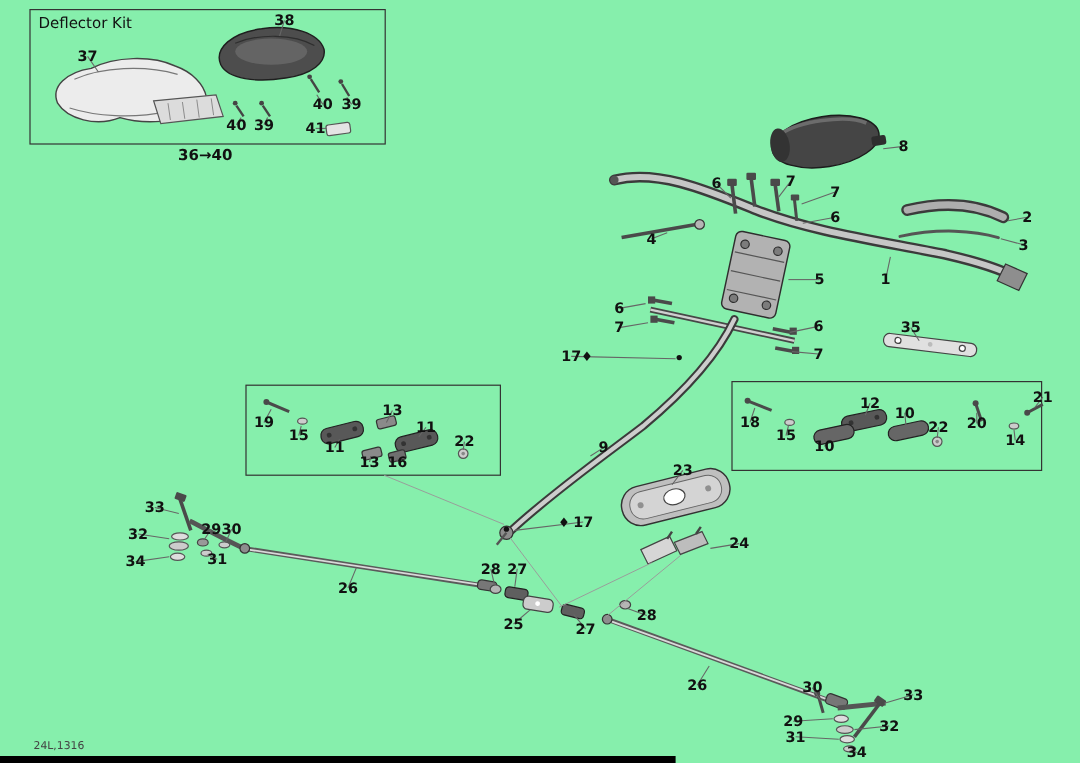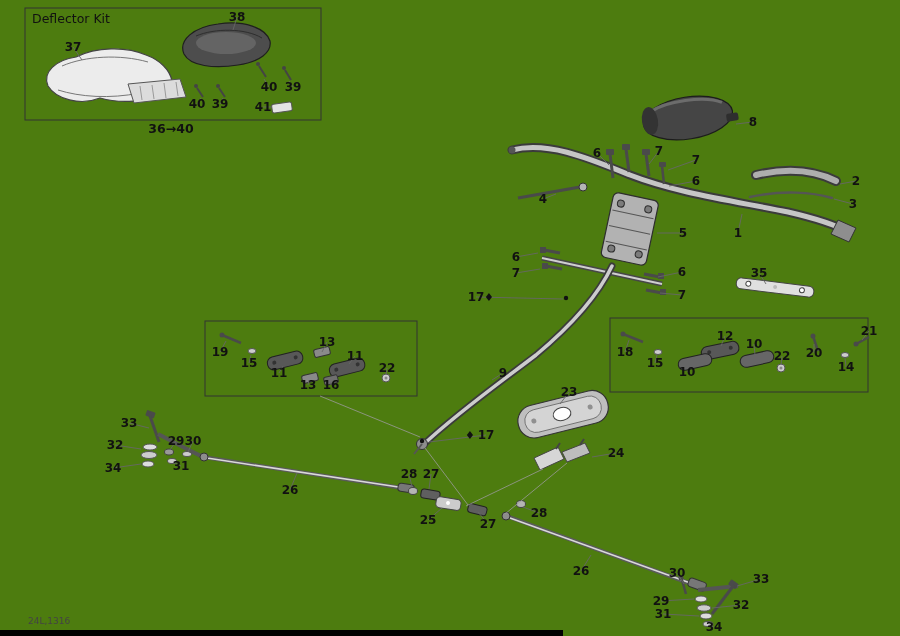--- a/index.html
+++ b/index.html
@@ -1,16 +1,16 @@
 <!DOCTYPE html>
 <html><head>
 <meta charset="utf-8">
 <style>
   html,body{margin:0;padding:0;background:#fff;}
-  .canvas{position:relative;width:900px;height:636px;background:#4d7c0f;overflow:hidden;}
+  .canvas{position:relative;width:900px;height:636px;background:#86efac;overflow:hidden;}
   svg{display:block;}
   svg text{font-family:"DejaVu Sans",sans-serif;}
   .callout{font-size:12px;font-weight:bold;fill:#111;text-anchor:middle;}
   .leader{stroke:#666;stroke-width:0.9;}
   .kit-title{font-size:12.5px;fill:#111;}
   .range-label{font-size:12.5px;font-weight:bold;fill:#111;text-anchor:middle;}
   .doc-code{font-size:9px;fill:#444;}
   .inset-box{fill:none;stroke:#333;stroke-width:1;}
   .construction{stroke:#9a9a9a;stroke-width:0.8;fill:none;}
   .marker-glyph{font-size:11px;fill:#111;text-anchor:middle;}

